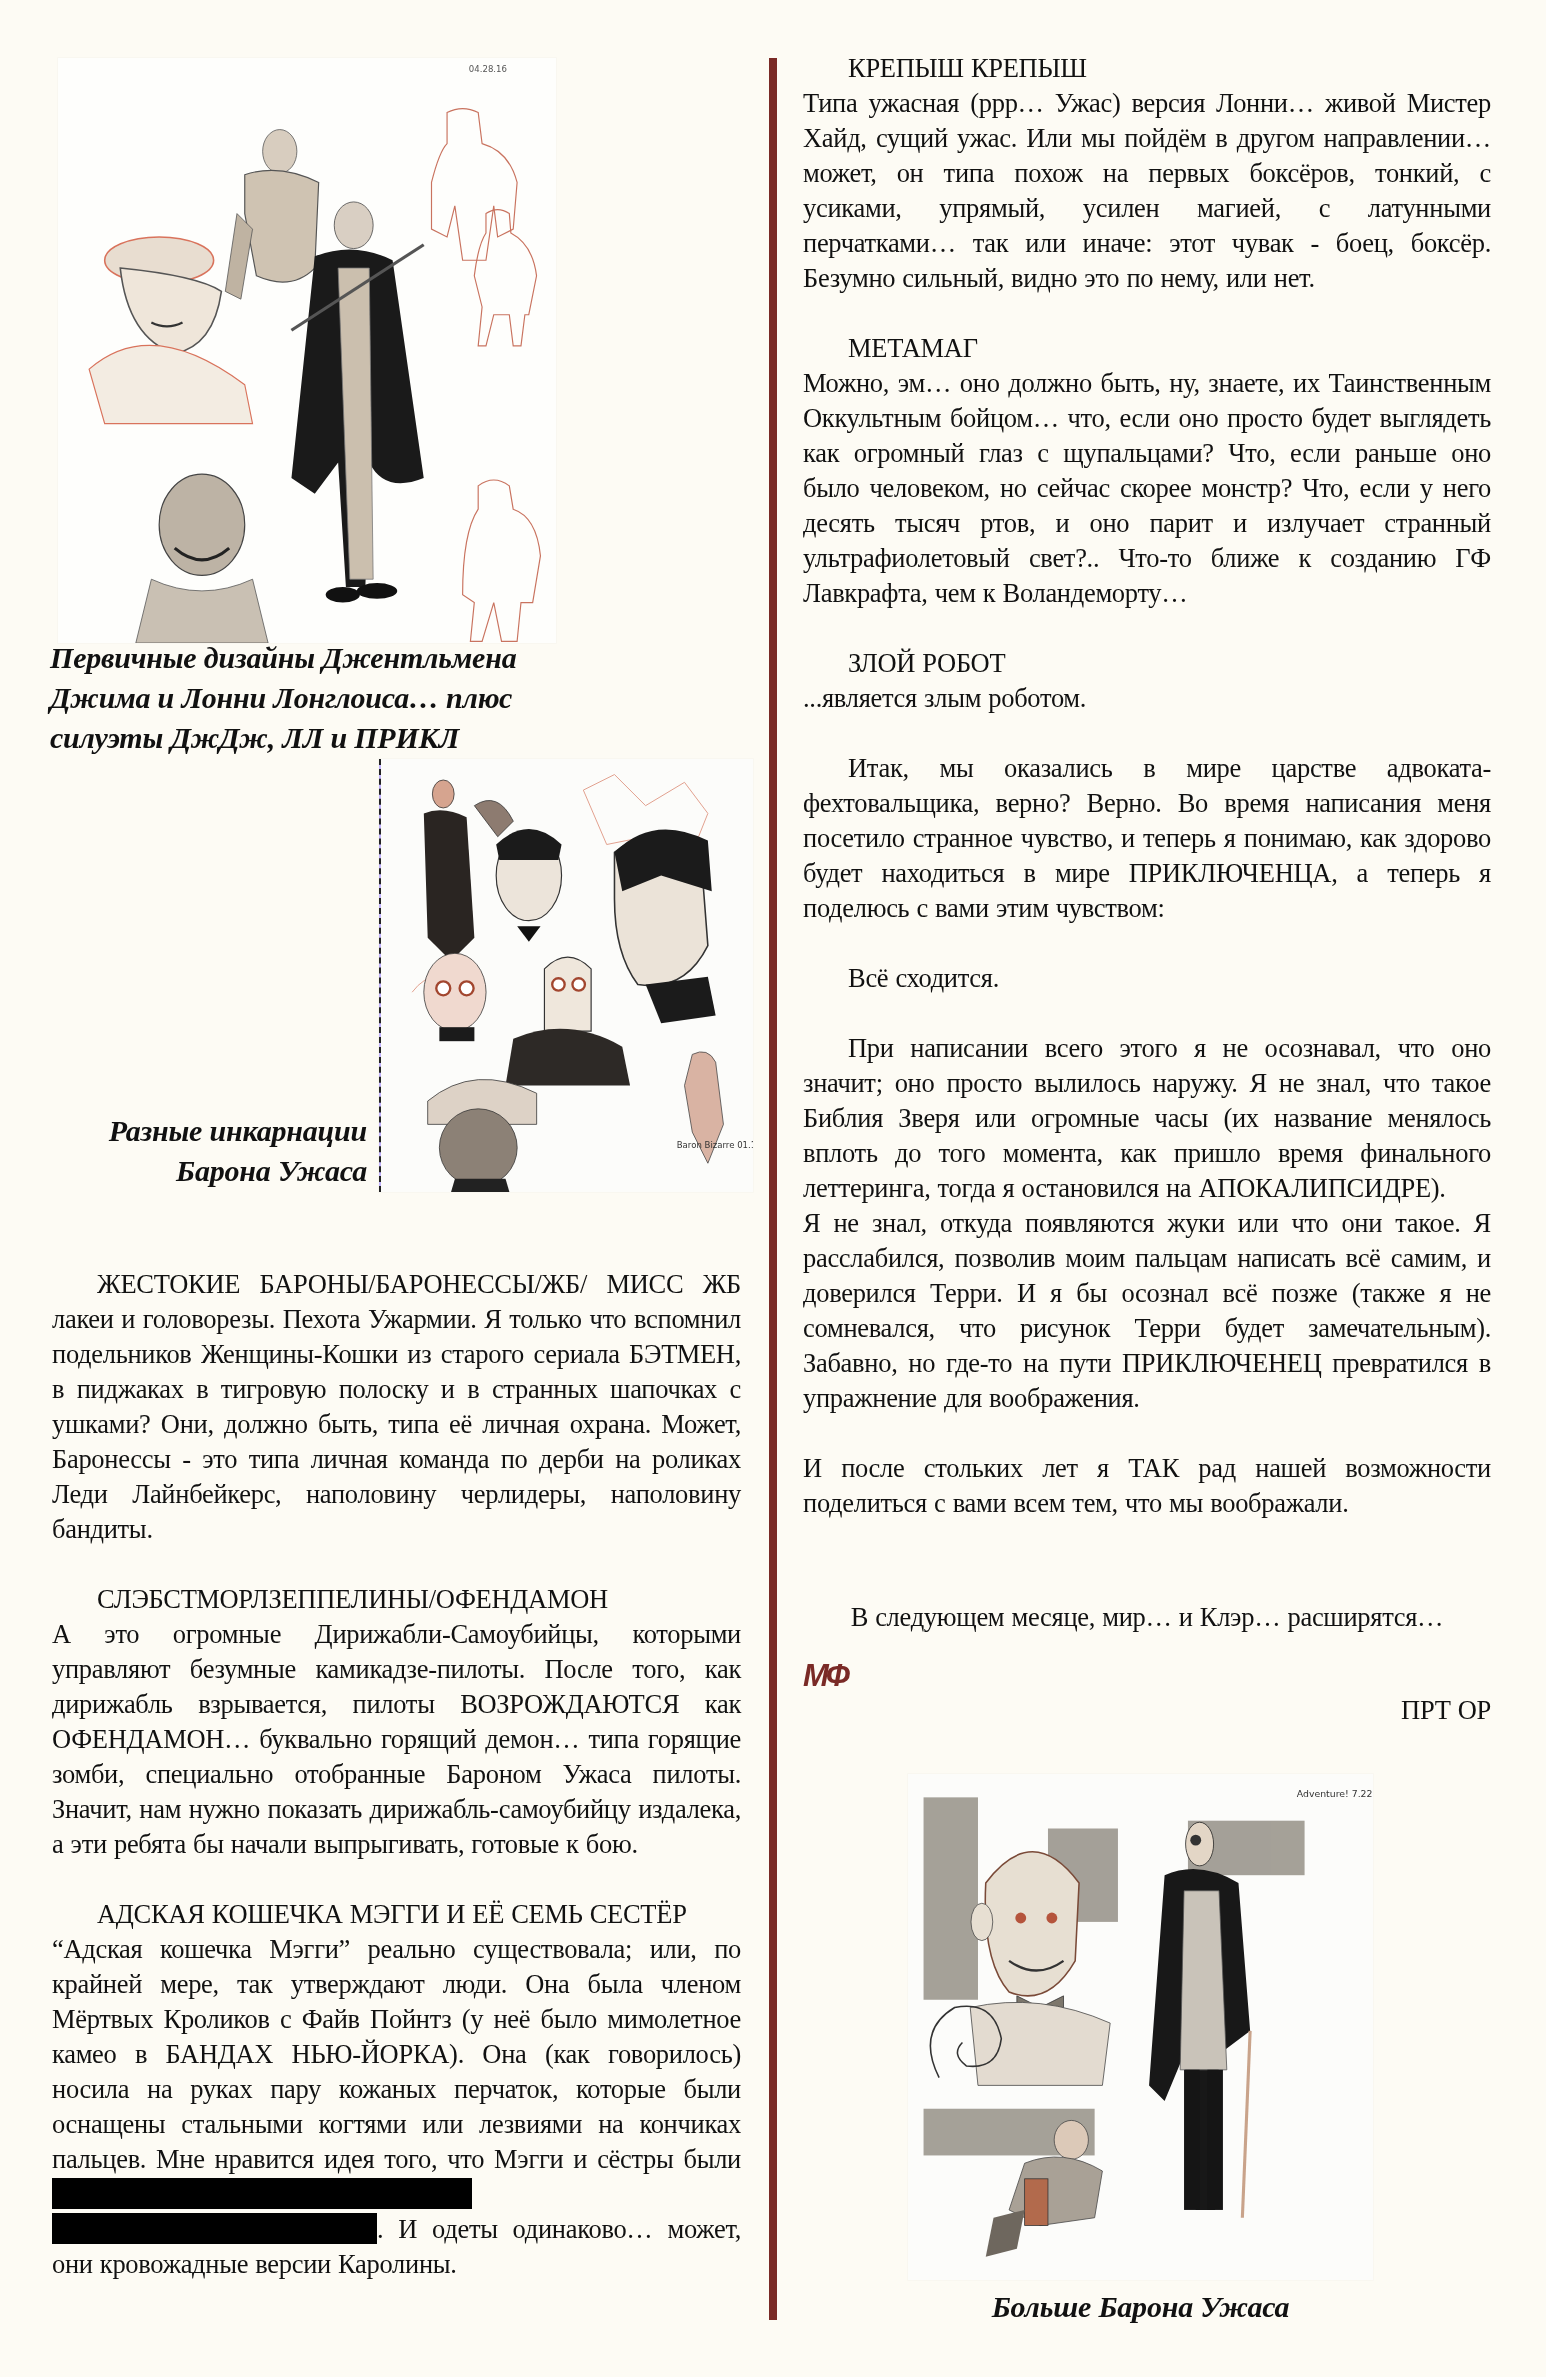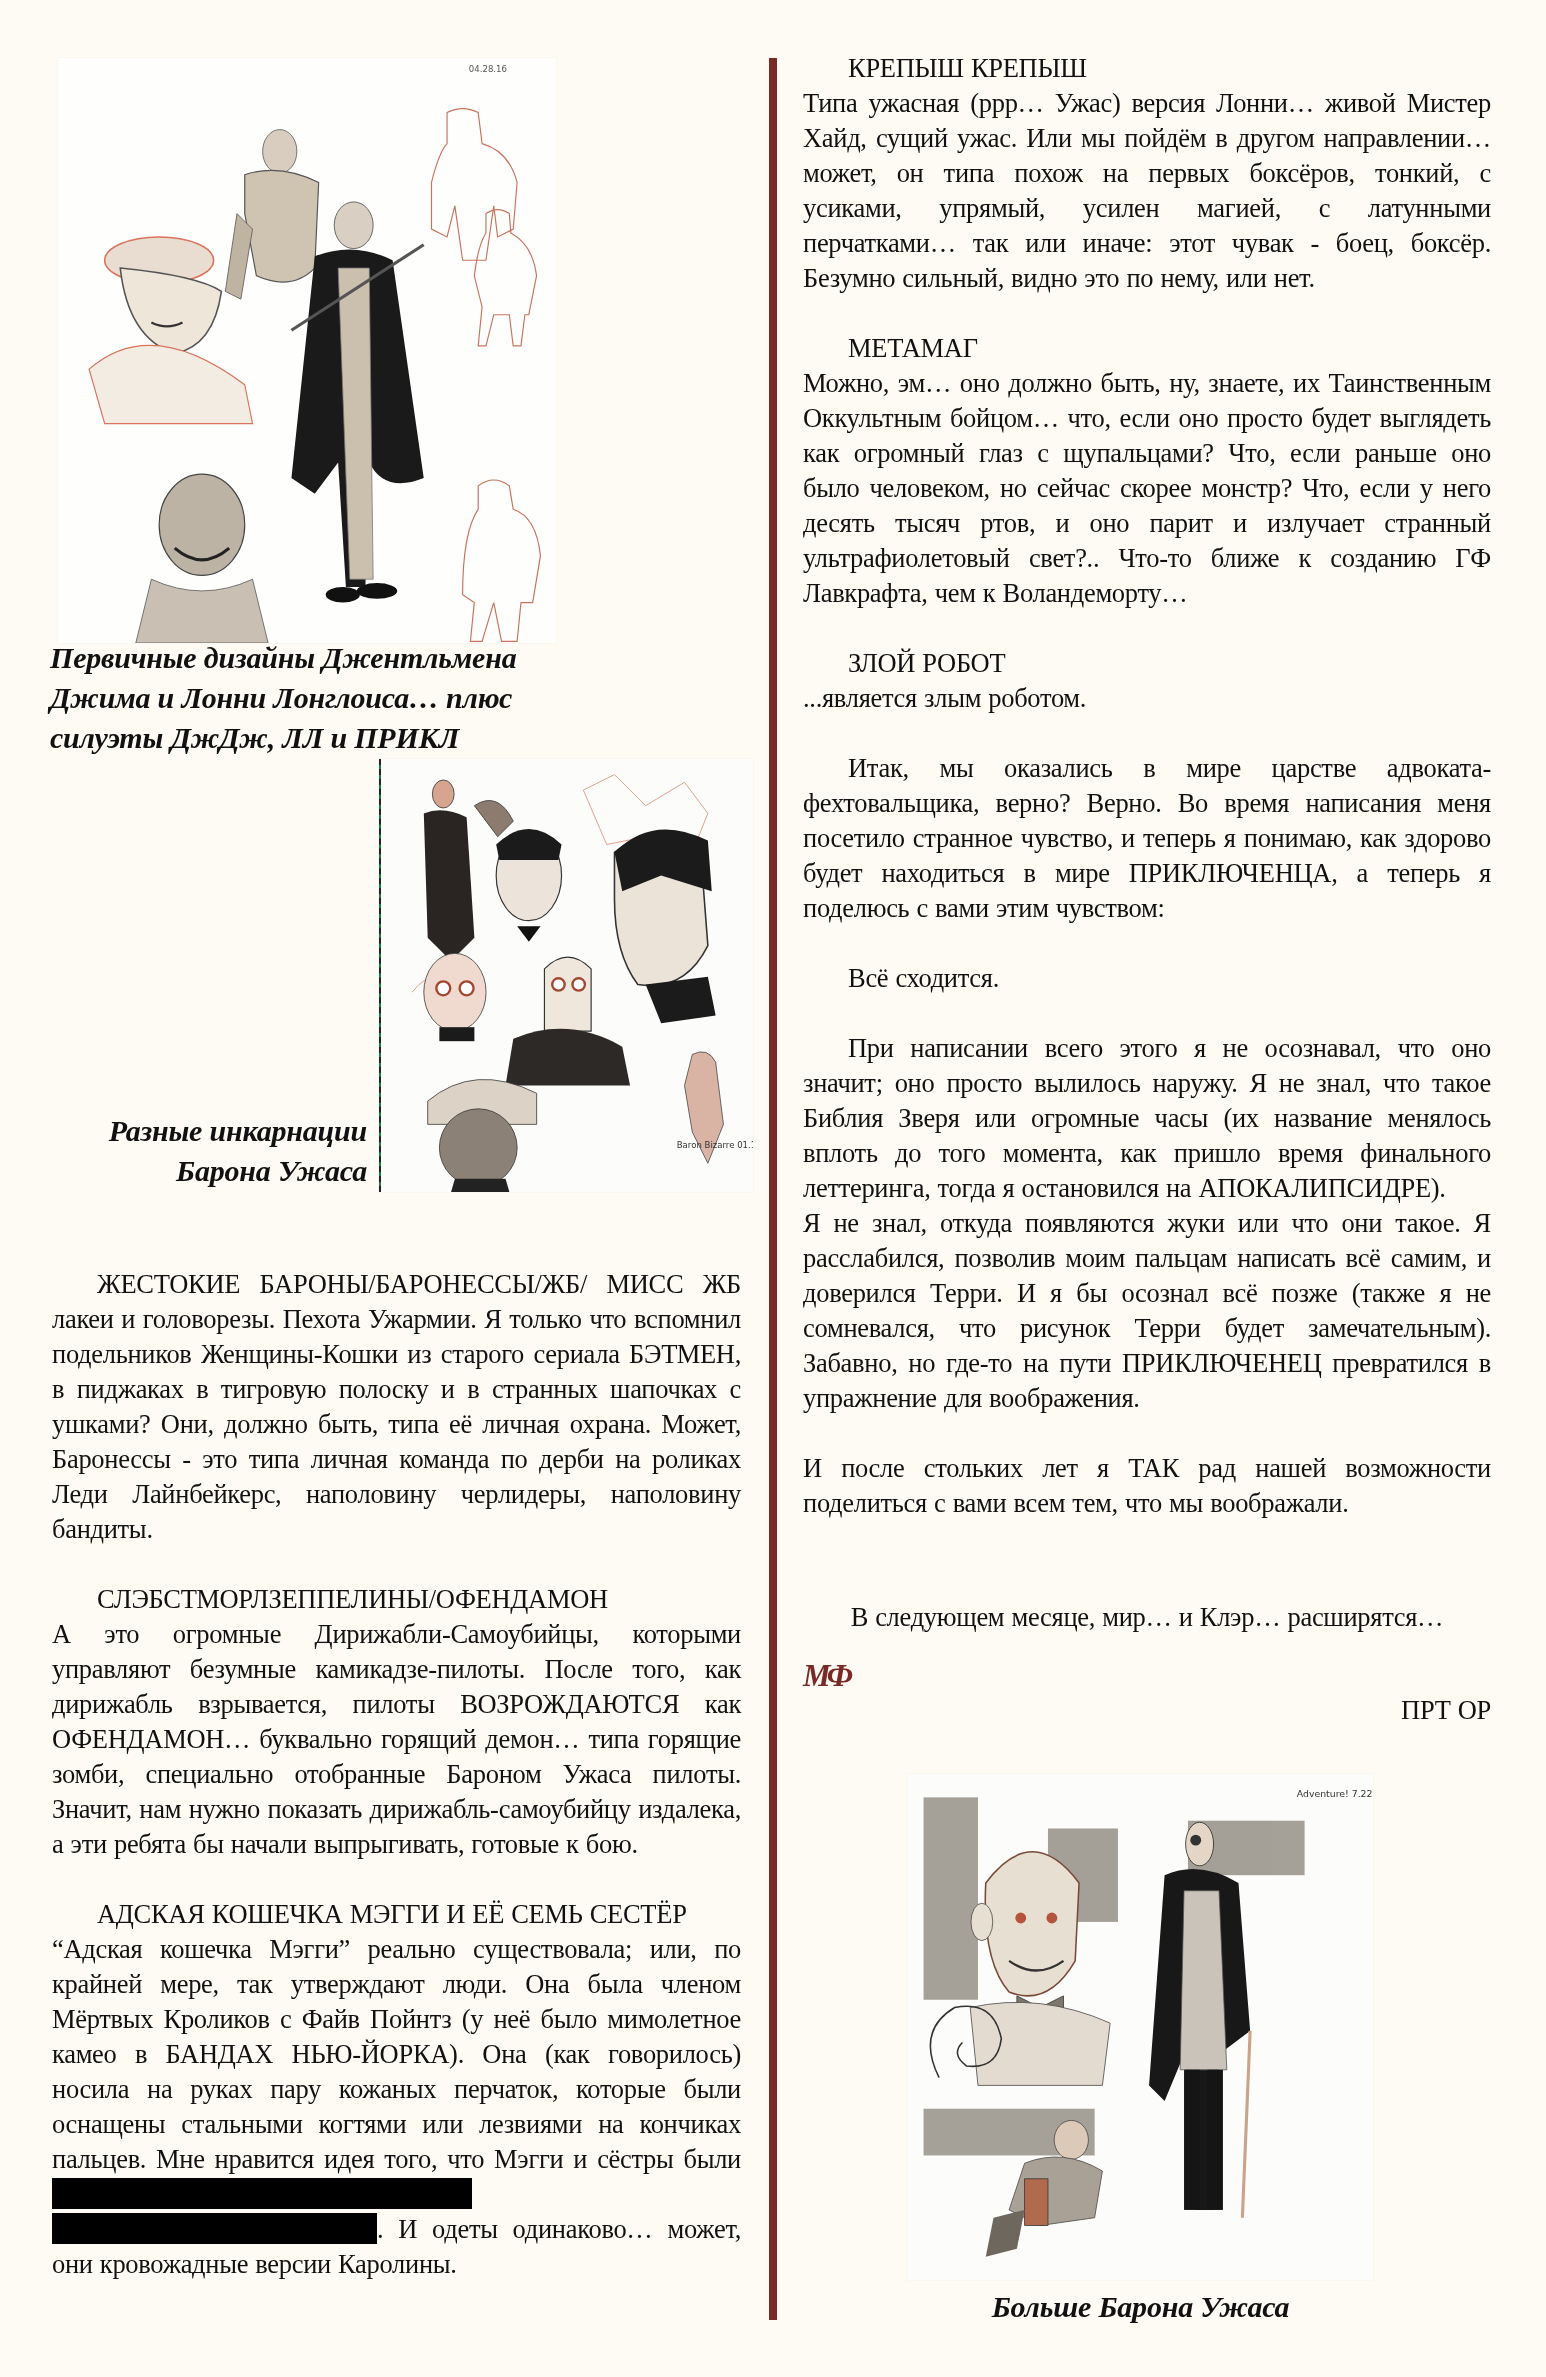--- a/index.html
+++ b/index.html
@@ -28,26 +28,26 @@
 
   .redact { display: inline-block; background: #000; height: 31px; vertical-align: -6.2px; }
 
   .cap {
     font-family: "Liberation Serif", "DejaVu Serif", serif;
     font-style: italic; font-weight: bold; font-size: 30px; line-height: 40px;
     letter-spacing: -0.2px;
   }
 
   .art {
-    position: absolute; background: #15803d; overflow: hidden;
+    position: absolute; background: #c4b5fd; overflow: hidden;
     box-shadow: 0 0 0 0.8px rgba(0,0,0,0.02);
   }
   .art svg { width: 100%; height: 100%; display: block; }
 
-  .sig { font-family: Liberation Serif, serif; font-style: italic; font-weight: bold;
+  .sig { font-family: Liberation Sans, sans-serif; font-style: italic; font-weight: bold;
     color: #7a2a26; font-size: 31px; letter-spacing: -3.1px; }
 </style>
 </head>
 <body>
 
 <div class="abs divider"></div>
 
 <div class="art" style="left:58px; top:58px; width:498px; height:585px;">
   <svg viewBox="0 0 640 752" preserveAspectRatio="none">
     <rect width="640" height="752" fill="#fefefc"></rect>

